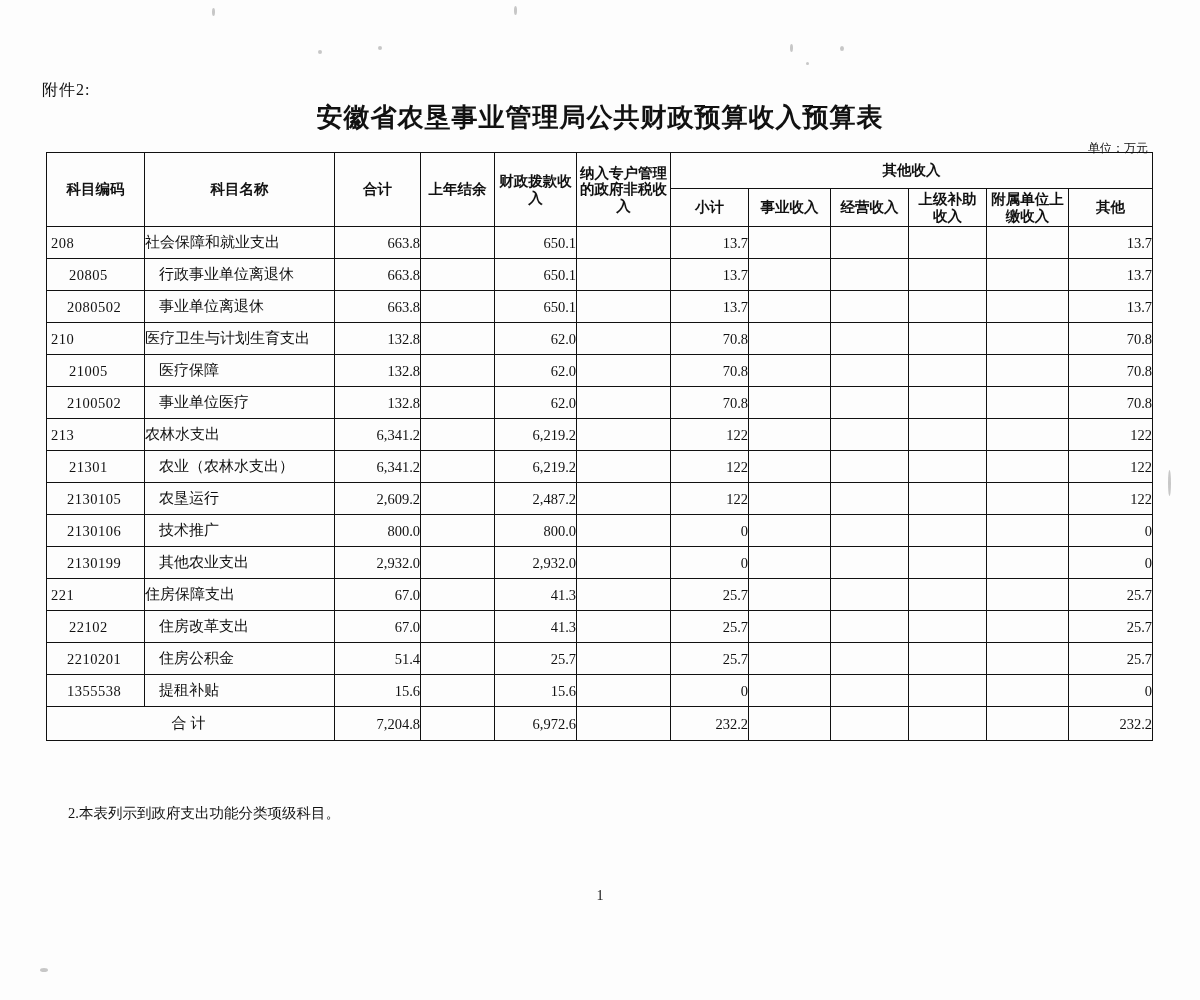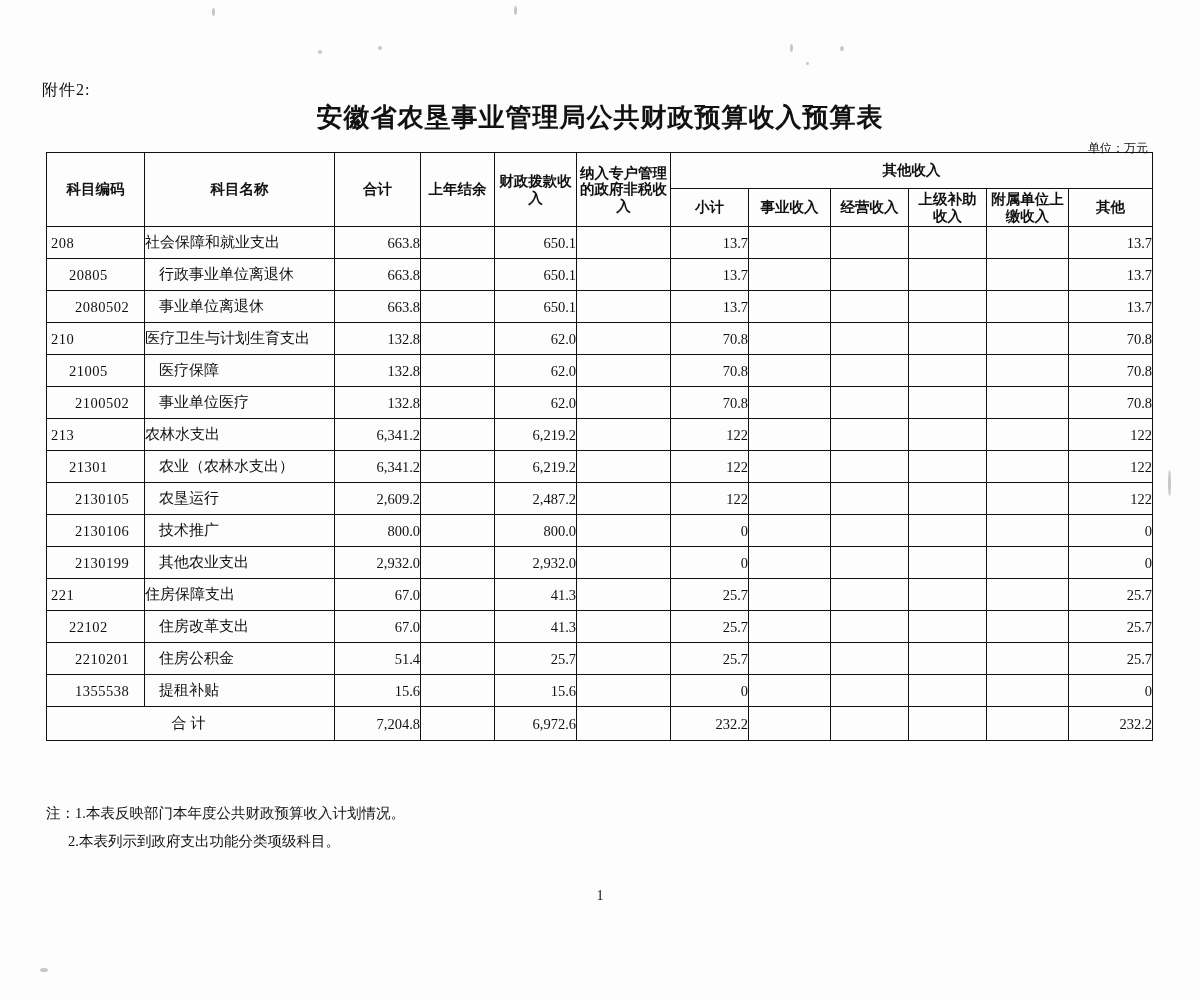--- a/index.html
+++ b/index.html
@@ -76,21 +76,21 @@
   .th-tall { height: 98px; }
   .th-group { height: 30px; }
   td.code {
     padding-left: 6px;
     font-size: 14.5px;
     text-align: left;
     letter-spacing: .5px;
   }
   td.code.lvl1 { padding-left: 4px; }
   td.code.lvl2 { padding-left: 22px; }
-  td.code.lvl3 { padding-left: 28px; font-family: Liberation Serif, serif; }
+  td.code.lvl3 { padding-left: 20px; font-family: Liberation Serif, serif; }
   td.name {
     padding-left: 8px;
     font-size: 15px;
     text-align: left;
   }
   td.name.lvl2 { padding-left: 14px; }
   td.name.lvl3 { padding-left: 14px; }
   td.num {
     text-align: right;
     padding-right: 7px;
@@ -398,18 +398,17 @@
           <td class="num"></td>
           <td class="num"></td>
           <td class="num"></td>
           <td class="num"></td>
           <td class="num">232.2</td>
         </tr>
       </tbody>
   </table>
 
   <div class="notes">
-    <span>注：1.本表反映部门本年度公共财政预算收入计划情况。</span>
     <span class="n2">2.本表列示到政府支出功能分类项级科目。</span>
   </div>
 
   <div class="page-number">1</div>
 </div>
 
 </body></html>

